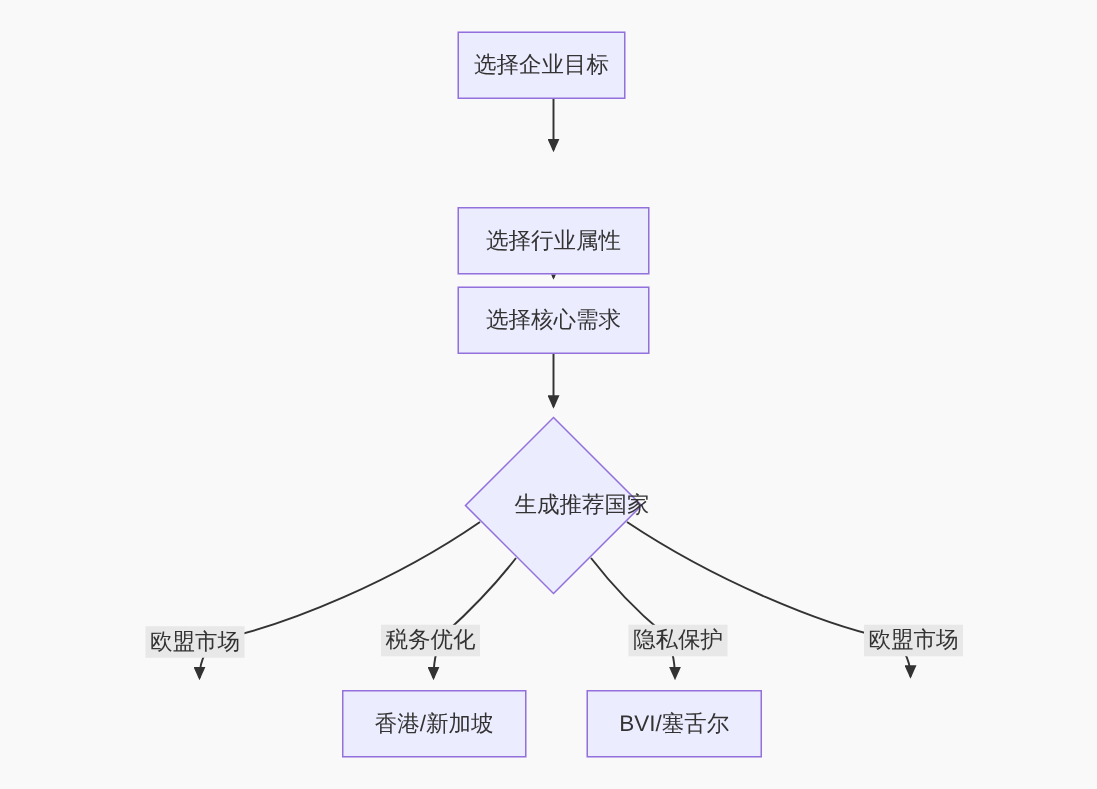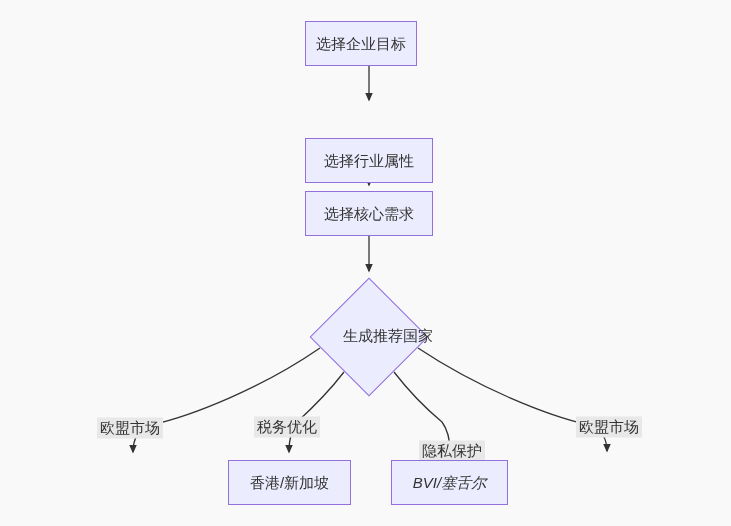--- a/index.html
+++ b/index.html
@@ -93,22 +93,22 @@
 
   <div class="node" style="left:305px; top:106px; width:128px; height:45px;margin-top:32px;">选择行业属性</div>
 
   <div class="node" style="left:305px; top:191px; width:128px; height:45px;">选择核心需求</div>
 
   <div class="diamond-shape"></div>
   <div class="diamond-label">生成推荐国家</div>
 
   <div class="edge-label" style="left:130px; top:428px;">欧盟市场</div>
   <div class="edge-label" style="left:287px; top:427px;font-family:Liberation Mono, monospace;">税务优化</div>
-  <div class="edge-label" style="left:452px; top:427px;margin-top:24px;">隐私保护</div>
+  <div class="edge-label" style="left:452px; top:427px;">隐私保护</div>
   <div class="edge-label" style="left:609px; top:427px;">欧盟市场</div>
 
 
   <div class="node" style="left:228px; top:460px; width:123px; height:45px;">香港/新加坡</div>
 
-  <div class="node" style="left:391px; top:460px; width:117px; height:45px;font-style:italic;">BVI/塞舌尔</div>
+  <div class="node" style="left:391px; top:460px; width:117px; height:45px;">BVI/塞舌尔</div>
 
 
 </div>
 
 </body></html>

